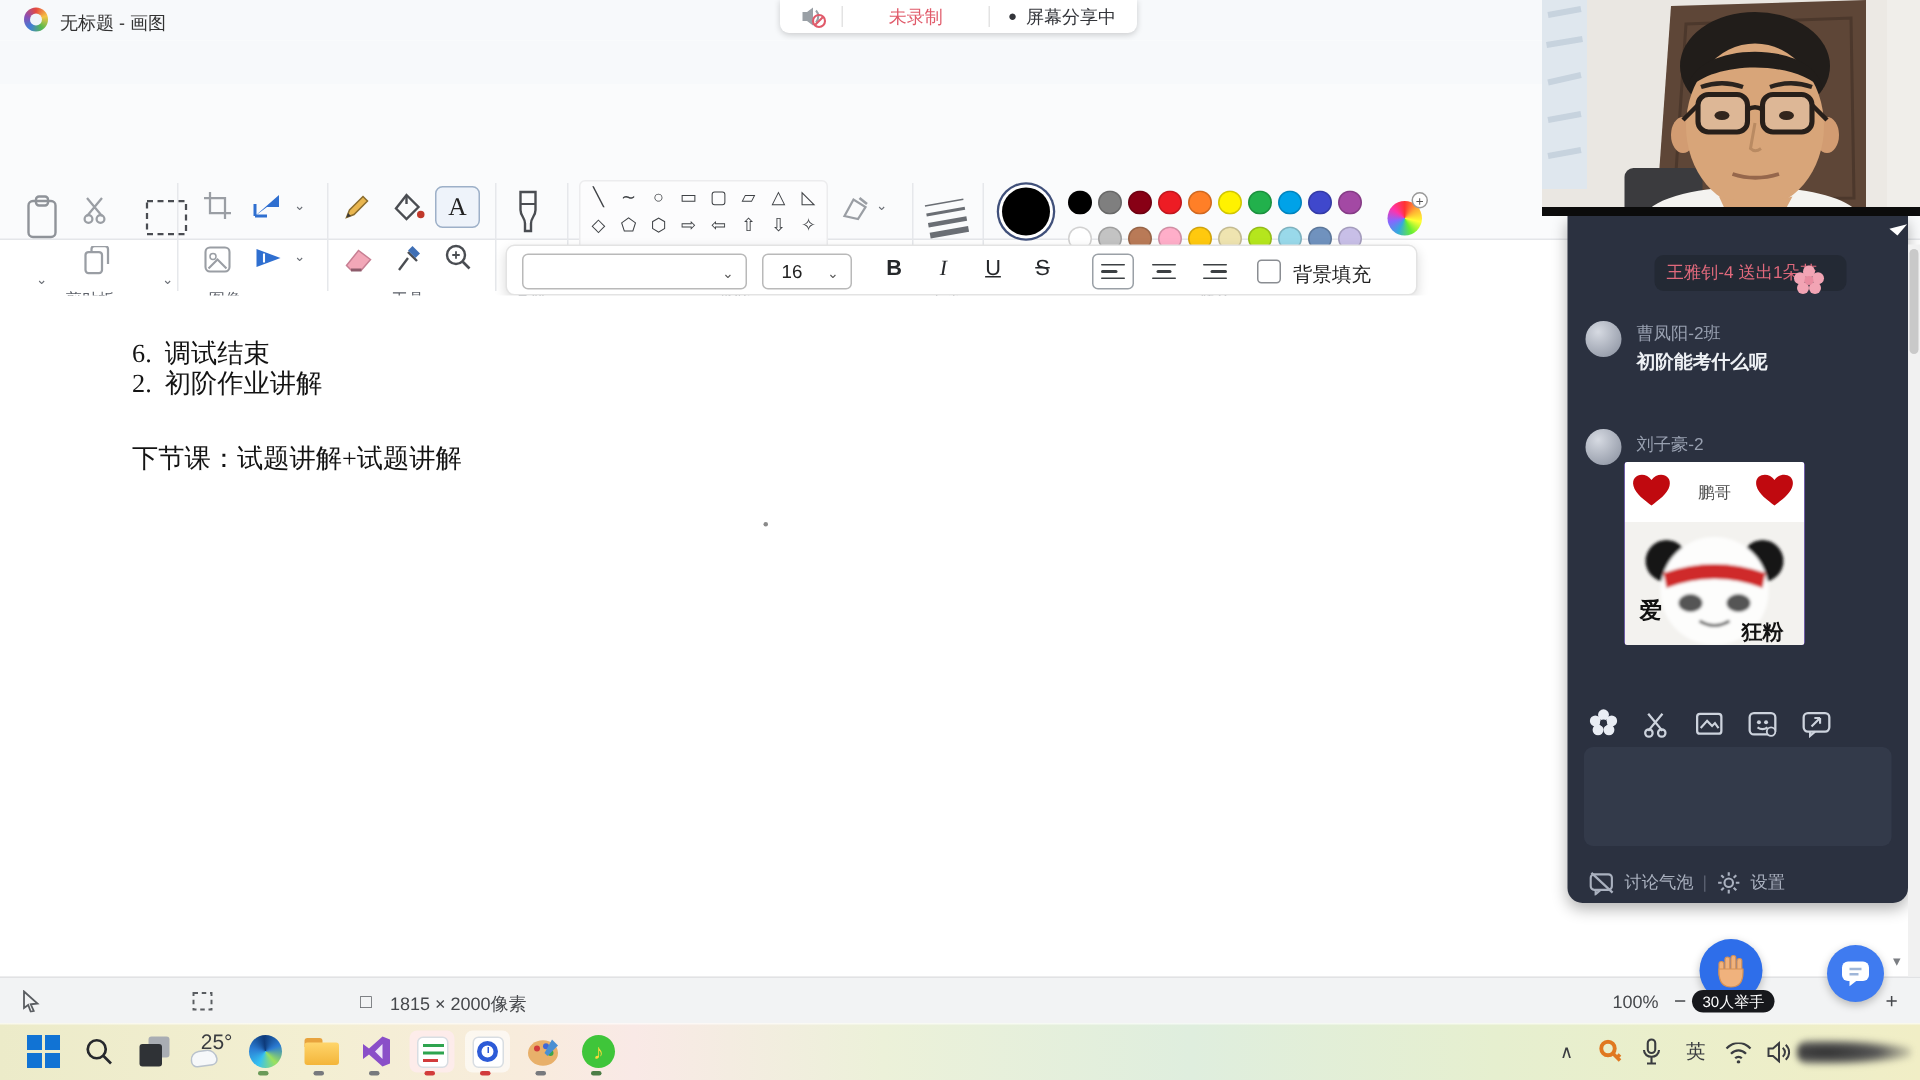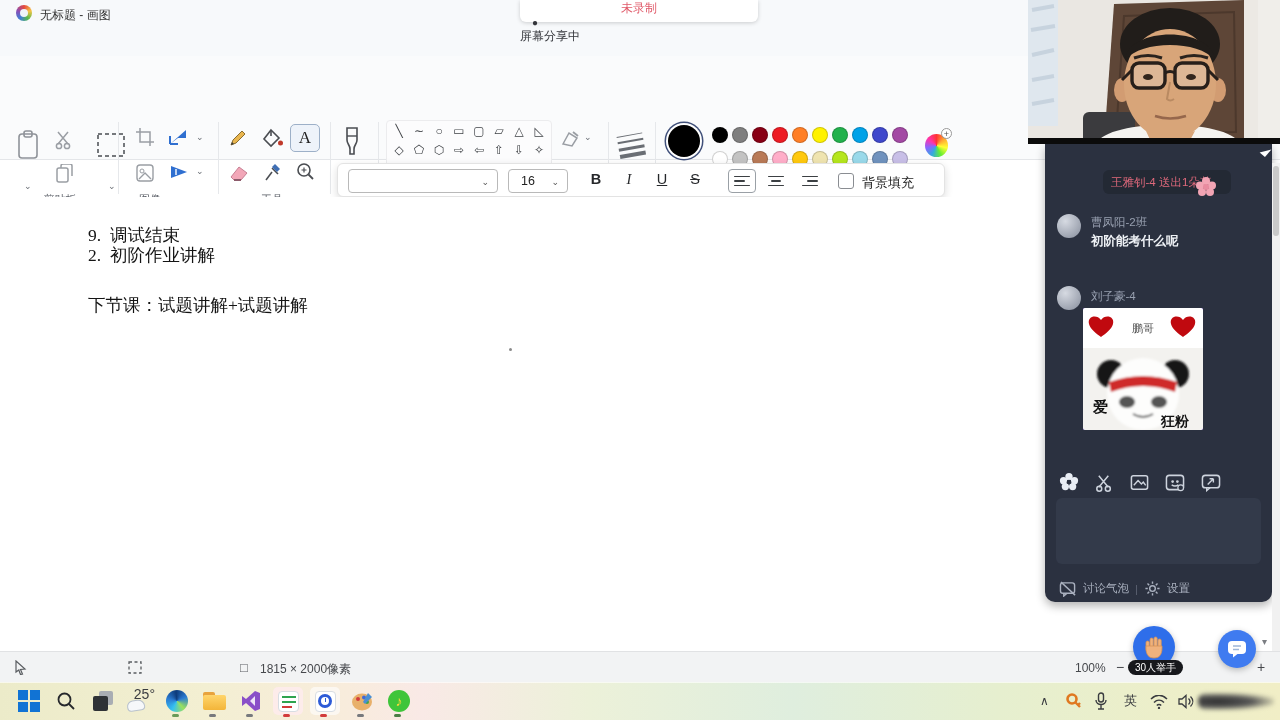--- a/index.html
+++ b/index.html
@@ -84,21 +84,21 @@
     font-size:11.5px; color:#e0697c; line-height:1.4; }
   .avatar { width:24px; height:24px; border-radius:50%; background:radial-gradient(circle at 35% 30%,#d6dae2,#868d9c); }
   .chat-name { font-size:11.5px; color:#98a0b0; }
   .chat-text { font-size:12.5px; color:#eef1f5;font-weight:bold; }
   .sticker { left:38px; top:164px; width:120px; height:122px; background:#8b5cf6; border-radius:2px; overflow:hidden; }
   .chat-icons { left:14px; top:328px; display:flex; gap:16px; align-items:center; }
   .chat-input { left:11px; top:354px; width:205px; height:66px; background:#333a4a; border-radius:6px; }
   .chat-footer { left:14px; top:436px; font-size:11.5px; color:#aab1bf; display:flex; align-items:center; gap:6px; }
 
   .recbar { left:520px; top:0; width:238px; height:22px; background:#fff; border-radius:0 0 6px 6px;
-    box-shadow:0 1px 4px rgba(0,0,0,.18); display:flex; font-size:12px;flex-direction:column; }
+    box-shadow:0 1px 4px rgba(0,0,0,.18); display:flex; align-items:center; font-size:12px; }
   .rec-sep { width:1px; height:14px; background:#e3e3e3; }
 
   svg { display:block; }
 </style>
 </head>
 <body>
 
 <div class="abs titlebar">
   <div class="abs paint-logo"></div>
   <div class="abs title-text">无标题 - 画图</div>
@@ -325,21 +325,21 @@
   <div class="abs alignbox" style="left:458px">
     <div class="albar" style="width:16px"></div>
       <div class="albar" style="width:11px;margin-left:5px"></div>
       <div class="albar" style="width:16px"></div>
   </div>
   <div class="abs fmt-check" style="left:500px"></div>
   <span class="abs" style="left:524px;top:10px;font-size:13px;color:#222">背景填充</span>
 </div>
 
 <div class="abs" style="left:0;top:197px;width:1280px;height:454px;background:#fff">
-  <div class="abs canvas-text" style="left:88px;top:26px">9.  调试结束</div>
+  <div class="abs canvas-text" style="left:88px;top:26px">6.  调试结束</div>
   <div class="abs canvas-text" style="left:88px;top:46px">2.  初阶作业讲解</div>
   <div class="abs canvas-text" style="left:88px;top:96px">下节课：试题讲解+试题讲解</div>
   <div class="abs" style="left:509px;top:151px;width:3px;height:3px;background:#8a8a8a;border-radius:50%"></div>
 </div>
 
 <div class="abs statusbar">
   <svg class="abs" style="left:14px;top:8px" width="13" height="15" viewBox="0 0 13 15">
       <path d="M2 1 L11 9 L6.5 9.5 L8.5 14 L6.5 14.5 L4.8 10 L2 12 Z" fill="none" stroke="#5a5d61" stroke-width="1.2"></path>
     </svg>
   <svg class="abs" style="left:128px;top:9px" width="14" height="13" viewBox="0 0 14 13">
@@ -507,21 +507,21 @@
       <circle cx="7" cy="16" r="4" fill="#f2a4b4"></circle>
       <circle cx="15" cy="16" r="4" fill="#f2a4b4"></circle>
       <circle cx="11" cy="11" r="3" fill="#e98ca0"></circle>
     </svg>
 
   <div class="abs avatar" style="left:12px;top:70px"></div>
   <div class="abs chat-name" style="left:46px;top:71px">曹凤阳-2班</div>
   <div class="abs chat-text" style="left:46px;top:89px">初阶能考什么呢</div>
 
   <div class="abs avatar" style="left:12px;top:142px"></div>
-  <div class="abs chat-name" style="left:46px;top:145px">刘子豪-4</div>
+  <div class="abs chat-name" style="left:46px;top:145px">刘子豪-2</div>
 
   <div class="abs sticker">
     <svg width="120" height="122" viewBox="0 0 120 122">
       <rect width="120" height="40" fill="#fff"></rect>
       <path d="M18 12 C14 6 4 8 6 16 C7 21 14 26 18 29 C22 26 29 21 30 16 C32 8 22 6 18 12 Z" fill="#c0090f"></path>
       <path d="M100 12 C96 6 86 8 88 16 C89 21 96 26 100 29 C104 26 111 21 112 16 C114 8 104 6 100 12 Z" fill="#c0090f"></path>
       <text x="60" y="24" font-size="11" fill="#4a4a4a" text-anchor="middle">鹏哥</text>
       <rect y="40" width="120" height="82" fill="#f3f2ef"></rect>
       <g filter="url(#smear)">
         <circle cx="28" cy="66" r="14" fill="#161616"></circle>

